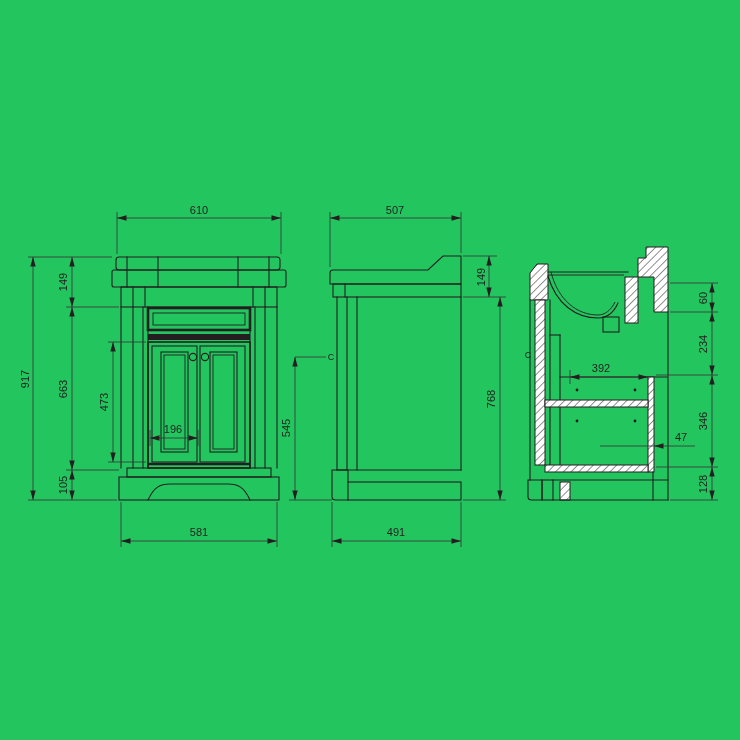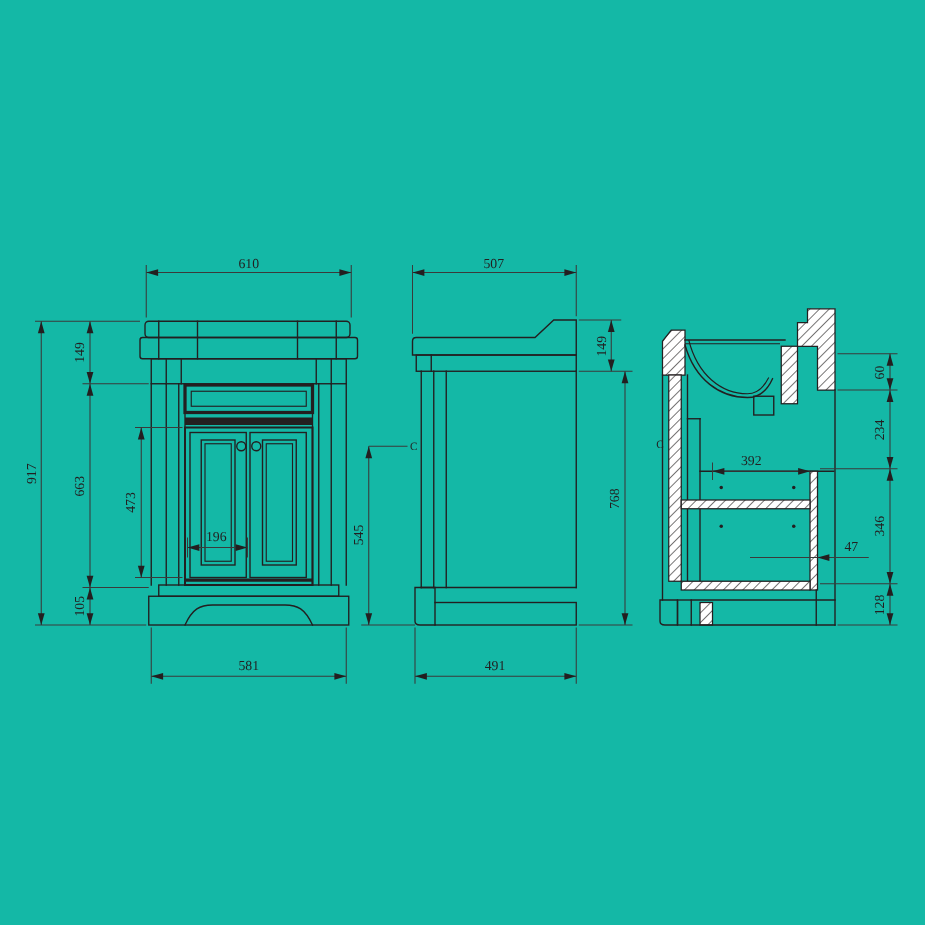--- a/index.html
+++ b/index.html
@@ -1,17 +1,17 @@
 <!DOCTYPE html>
 <html><head>
 <meta charset="utf-8">
 <style>
   html,body{margin:0;padding:0;background:#ffffff;}
-  #canvas{position:relative;width:740px;height:740px;background:#14b8a6;overflow:hidden;
-          font-family:Liberation Serif, serif;}
+  #canvas{position:relative;width:740px;height:740px;background:#22c55e;overflow:hidden;
+          font-family:Liberation Sans, sans-serif;}
   svg{display:block;}
   .ln{stroke:#231f20;stroke-width:1.1;fill:none;stroke-linecap:square;}
   .thin{stroke:#231f20;stroke-width:0.9;fill:none;}
   .thick{stroke:#231f20;stroke-width:2.6;fill:none;}
   .med{stroke:#231f20;stroke-width:1.6;fill:none;}
   .hatch{stroke:#231f20;stroke-width:1;fill:url(#hatchpat);}
   .solid{fill:#231f20;stroke:none;}
   .dim{stroke:#3a3a3a;stroke-width:0.85;fill:none;}
   .dimtxt{font-size:11px;fill:#231f20;text-anchor:middle;}
   .cmark{font-size:9px;fill:#231f20;text-anchor:middle;}

